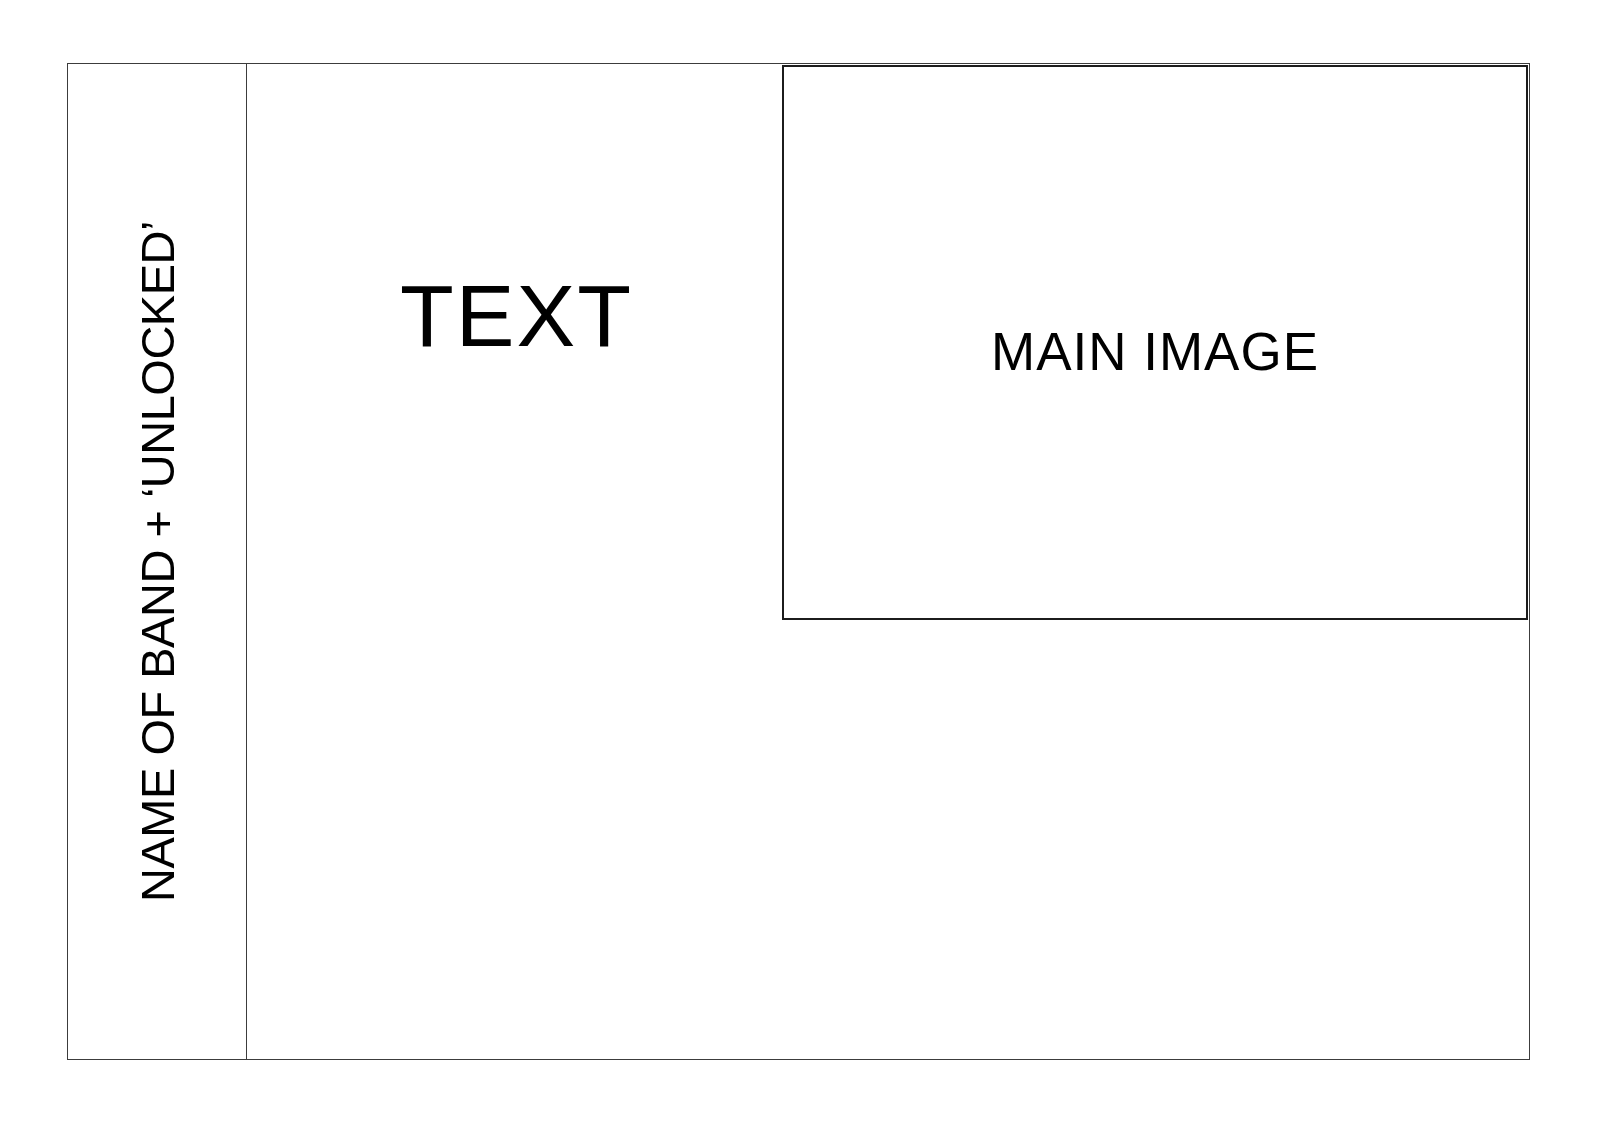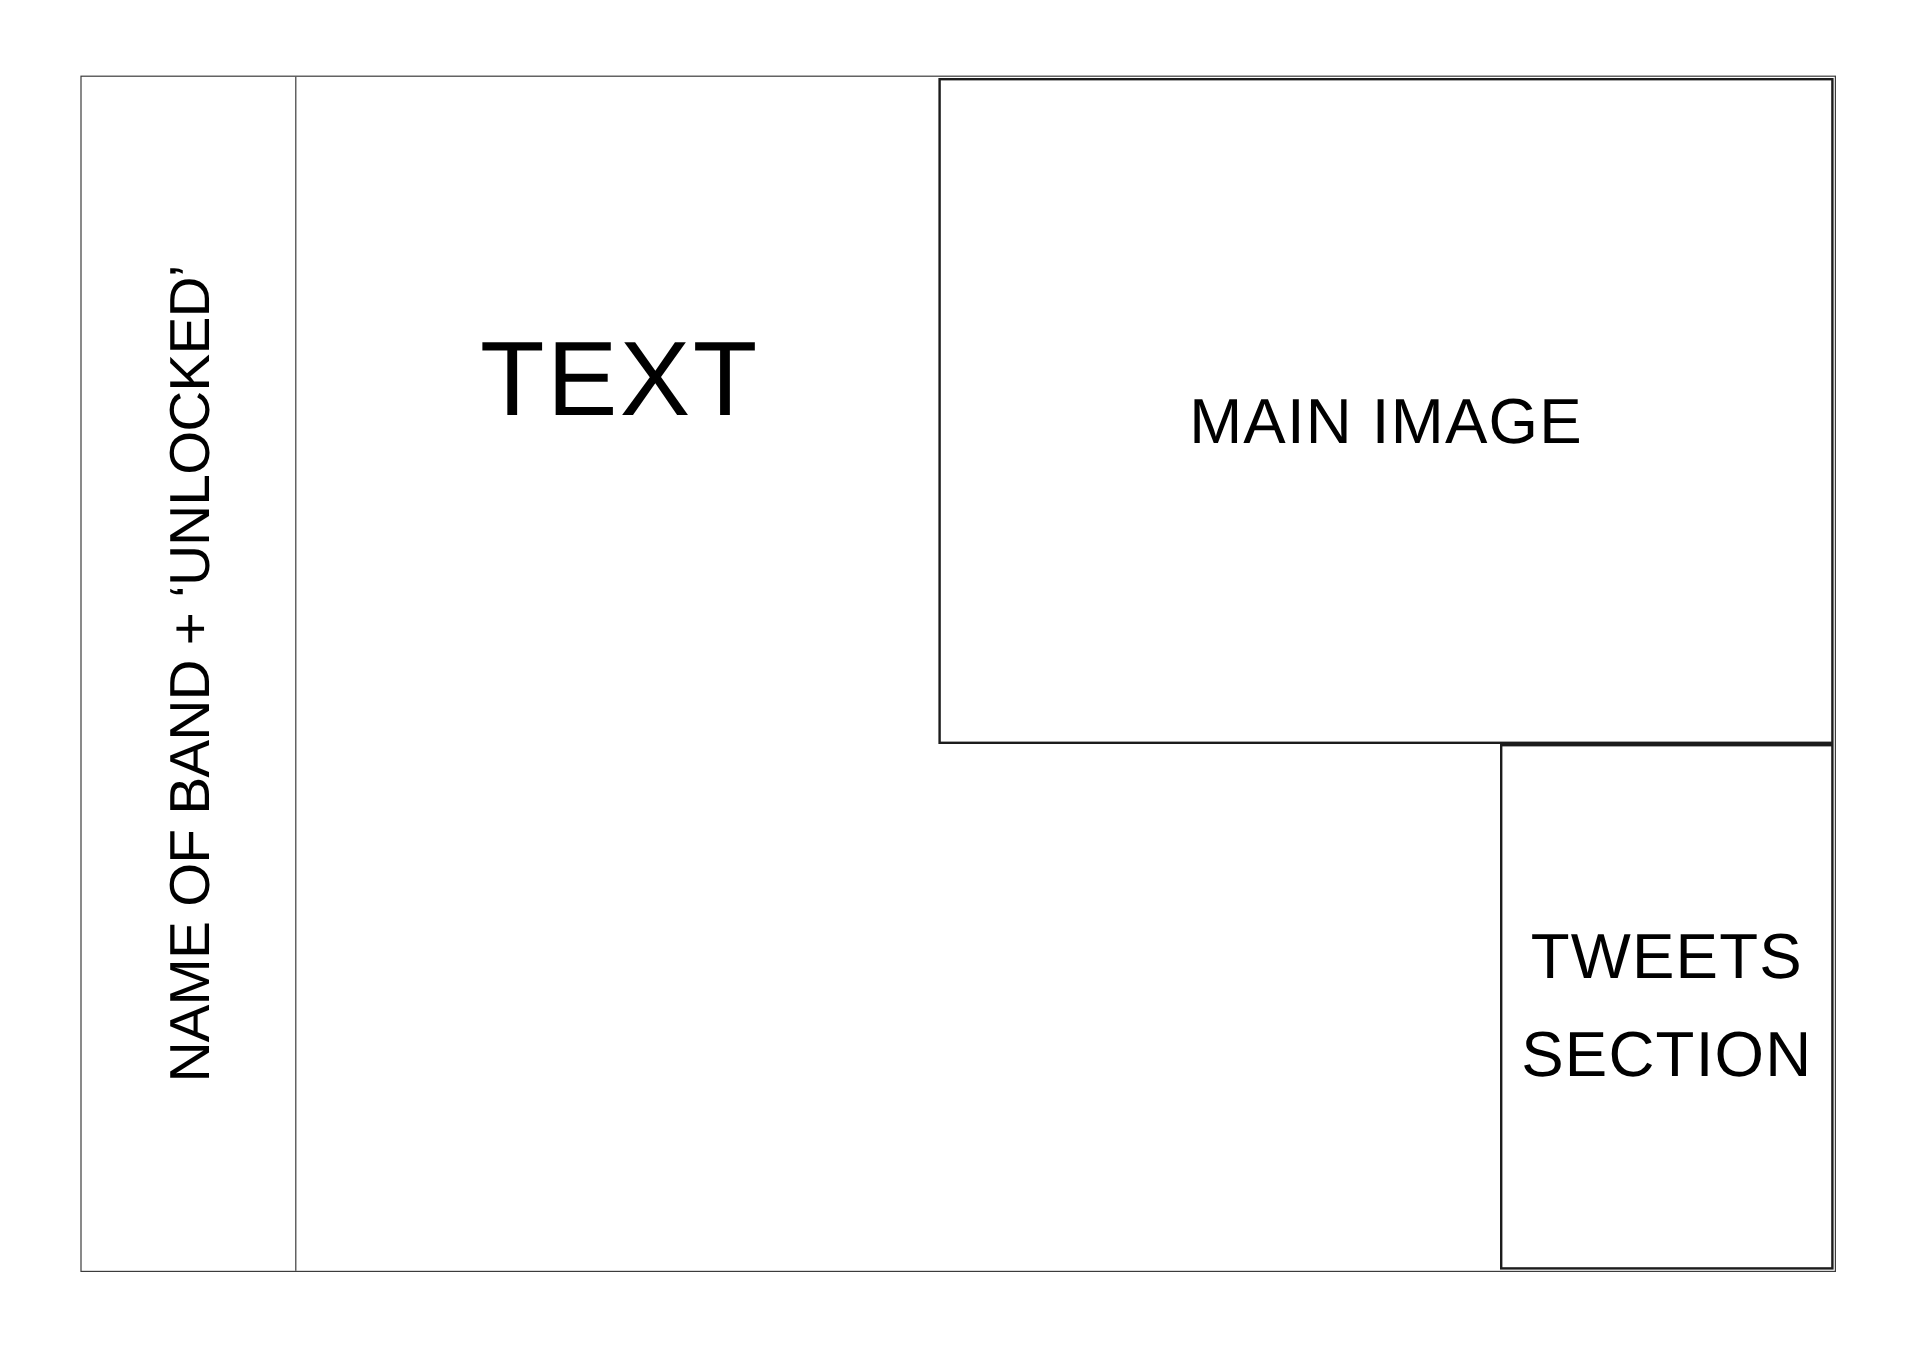--- a/index.html
+++ b/index.html
@@ -111,18 +111,15 @@
     </div>
 
     <div class="text-region">
       <span class="text-placeholder">TEXT</span>
     </div>
 
     <div class="main-image-region">
       <span class="main-image-label">MAIN IMAGE</span>
     </div>
 
-    <div class="tweets-region">
-      <span class="tweets-label">TWEETS SECTION</span>
-    </div>
 
   </div>
 </div>
 
 </body></html>

